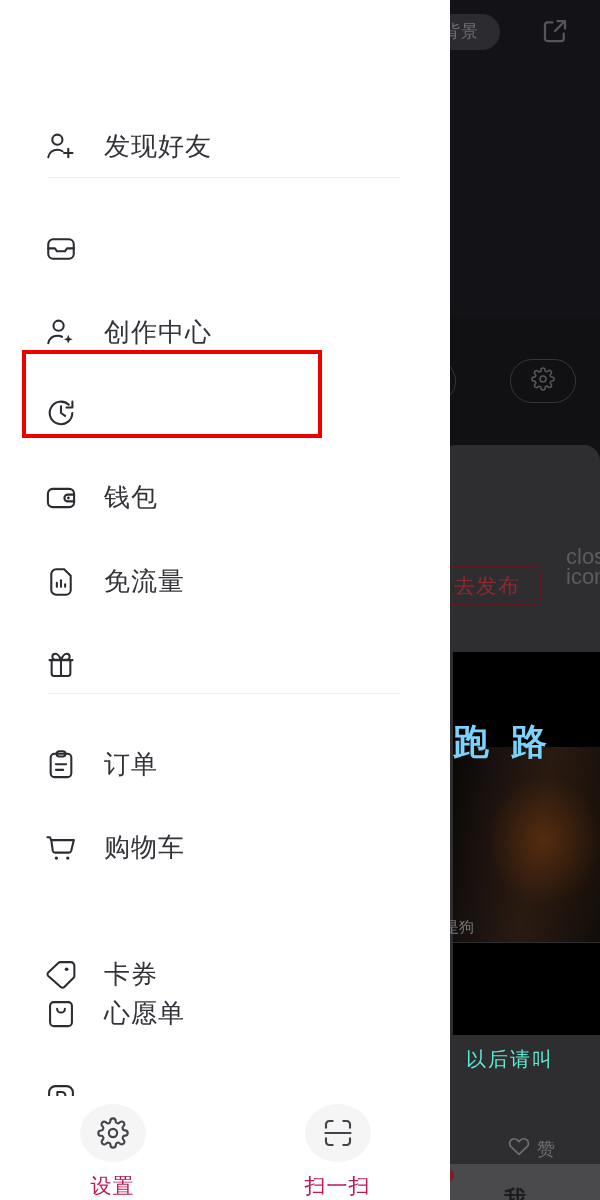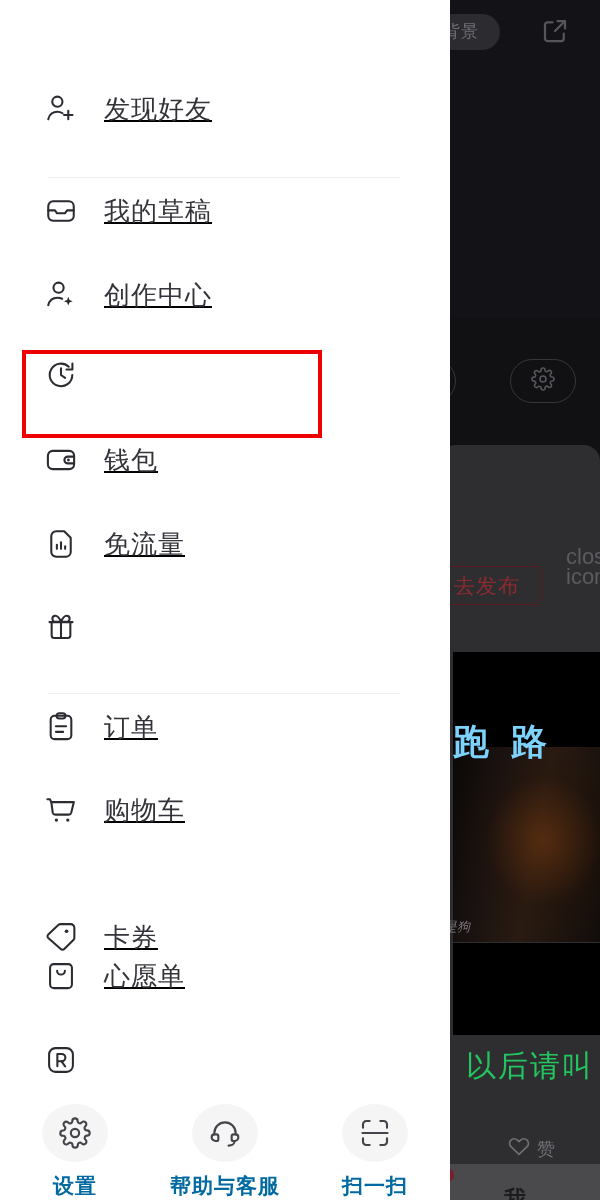--- a/index.html
+++ b/index.html
@@ -120,35 +120,34 @@
     left: 107px; top: 676px;
     width: 0; height: 0;
     border-left: 14px solid #4a4a4e;
     border-top: 9px solid transparent;
     border-bottom: 9px solid transparent;
   }
   .bg-card-caption {
     position: absolute;
     left: 444px; top: 918px;
     color: #77777c;
-    font-size: 13px;
-    white-space: nowrap;
-    font-style: italic;
+    font-size: 15px;
+    white-space: nowrap;
   }
 
   .bg-strip-black {
     position: absolute;
     left: 453px; top: 943px; right: 0; height: 92px;
     background: #000;
   }
   .bg-headline {
     position: absolute;
     left: 466px; top: 1046px;
-    color: #22c55e;
-    font-size: 30px;
+    color: #5eead4;
+    font-size: 20px;
     letter-spacing: 2px;
     white-space: nowrap;
   }
   .bg-like {
     position: absolute;
     left: 508px; top: 1135px;
     display: flex;
     align-items: center;
     gap: 7px;
     color: #6f6f75;
@@ -194,22 +193,21 @@
   .menu {
     position: absolute;
     left: 0; top: 0; right: 0;
   }
 
   .menu-item {
     position: absolute;
     left: 0; right: 0;
     height: 72px;
     display: flex;
-    align-items: flex-start;
-    text-decoration: underline;
+    align-items: flex-end;
   }
   .menu-icon {
     width: 44px;
     margin-left: 44px;
     display: flex;
     align-items: center;
     justify-content: flex-start;
     flex: none;
   }
   .menu-icon svg { display: block; width: 34px; height: 34px; }
@@ -256,24 +254,23 @@
     border-radius: 50%;
     background: #f5f5f5;
     display: flex;
     align-items: center;
     justify-content: center;
   }
   .footer-circle svg { width: 32px; height: 32px; display: block; }
   .footer-label {
     margin-top: 10px;
     font-size: 21px;
-    color: #0369a1;
+    color: #be185d;
     white-space: nowrap;
     letter-spacing: 1px;
-    font-weight: bold;
   }
 </style>
 </head>
 <body>
 
 <div id="backdrop">
   <div class="bg-top"></div>
 
   <div class="bg-pill">置背景</div>
 
@@ -345,21 +342,20 @@
       <span class="menu-label">发现好友</span>
     </div>
 
     <div class="menu-item" style="top:194px">
       <span class="menu-icon">
         <svg viewBox="0 0 28 28" fill="none" stroke="#2b2b31" stroke-width="1.7" stroke-linecap="round" stroke-linejoin="round">
           <rect x="3.5" y="6" width="21" height="16" rx="4"></rect>
           <path d="M3.5 13.5h5.5l1.8 2.4h6.4l1.8-2.4h5.5"></path>
         </svg>
       </span>
-      <span class="menu-label">我的草稿</span>
     </div>
 
     <div class="menu-item" style="top:278px">
       <span class="menu-icon">
         <svg viewBox="0 0 28 28" fill="none" stroke="#2b2b31" stroke-width="1.7" stroke-linecap="round" stroke-linejoin="round">
           <circle cx="12" cy="8" r="4.2"></circle>
           <path d="M3.5 22.5c.9-4 4-6.3 7.6-6.3 1.4 0 2.7.3 3.8.9"></path>
           <path d="M20 15.5l1 2.6 2.6 1-2.6 1-1 2.6-1-2.6-2.6-1 2.6-1z" fill="#2b2b31" stroke="none"></path>
         </svg>
       </span>
@@ -476,31 +472,20 @@
     <div class="footer-item">
       <span class="footer-circle">
         <svg viewBox="0 0 24 24" fill="none" stroke="#44444a" stroke-width="1.6" stroke-linecap="round" stroke-linejoin="round">
           <circle cx="12" cy="12" r="3.1"></circle>
           <path d="M19.4 15a1.6 1.6 0 0 0 .3 1.8l.1.1a2 2 0 1 1-2.8 2.8l-.1-.1a1.6 1.6 0 0 0-1.8-.3 1.6 1.6 0 0 0-1 1.5V21a2 2 0 1 1-4 0v-.1A1.6 1.6 0 0 0 9 19.4a1.6 1.6 0 0 0-1.8.3l-.1.1a2 2 0 1 1-2.8-2.8l.1-.1a1.6 1.6 0 0 0 .3-1.8 1.6 1.6 0 0 0-1.5-1H3a2 2 0 1 1 0-4h.1A1.6 1.6 0 0 0 4.6 9a1.6 1.6 0 0 0-.3-1.8l-.1-.1a2 2 0 1 1 2.8-2.8l.1.1a1.6 1.6 0 0 0 1.8.3H9a1.6 1.6 0 0 0 1-1.5V3a2 2 0 1 1 4 0v.1a1.6 1.6 0 0 0 1 1.5 1.6 1.6 0 0 0 1.8-.3l.1-.1a2 2 0 1 1 2.8 2.8l-.1.1a1.6 1.6 0 0 0-.3 1.8V9a1.6 1.6 0 0 0 1.5 1H21a2 2 0 1 1 0 4h-.1a1.6 1.6 0 0 0-1.5 1z"></path>
         </svg>
       </span>
       <span class="footer-label">设置</span>
     </div>
 
-    <div class="footer-item">
-      <span class="footer-circle">
-        <svg viewBox="0 0 24 24" fill="none" stroke="#44444a" stroke-width="1.6" stroke-linecap="round" stroke-linejoin="round">
-          <path d="M4 13v-1a8 8 0 0 1 16 0v1"></path>
-          <path d="M4 13h1.6a1.4 1.4 0 0 1 1.4 1.4v2.2A1.4 1.4 0 0 1 5.6 18H4.9A2.9 2.9 0 0 1 2 15.1 2.1 2.1 0 0 1 4 13z"></path>
-          <path d="M20 13h-1.6a1.4 1.4 0 0 0-1.4 1.4v2.2a1.4 1.4 0 0 0 1.4 1.4h.7a2.9 2.9 0 0 0 2.9-2.9A2.1 2.1 0 0 0 20 13z"></path>
-          <path d="M19.2 18.2c0 1.9-2 3.3-4.5 3.3"></path>
-        </svg>
-      </span>
-      <span class="footer-label">帮助与客服</span>
-    </div>
 
     <div class="footer-item">
       <span class="footer-circle">
         <svg viewBox="0 0 24 24" fill="none" stroke="#44444a" stroke-width="1.6" stroke-linecap="round" stroke-linejoin="round">
           <path d="M3 8V5.5A2.5 2.5 0 0 1 5.5 3H8"></path>
           <path d="M16 3h2.5A2.5 2.5 0 0 1 21 5.5V8"></path>
           <path d="M21 16v2.5a2.5 2.5 0 0 1-2.5 2.5H16"></path>
           <path d="M8 21H5.5A2.5 2.5 0 0 1 3 18.5V16"></path>
           <path d="M2.6 12h18.8"></path>
         </svg>

